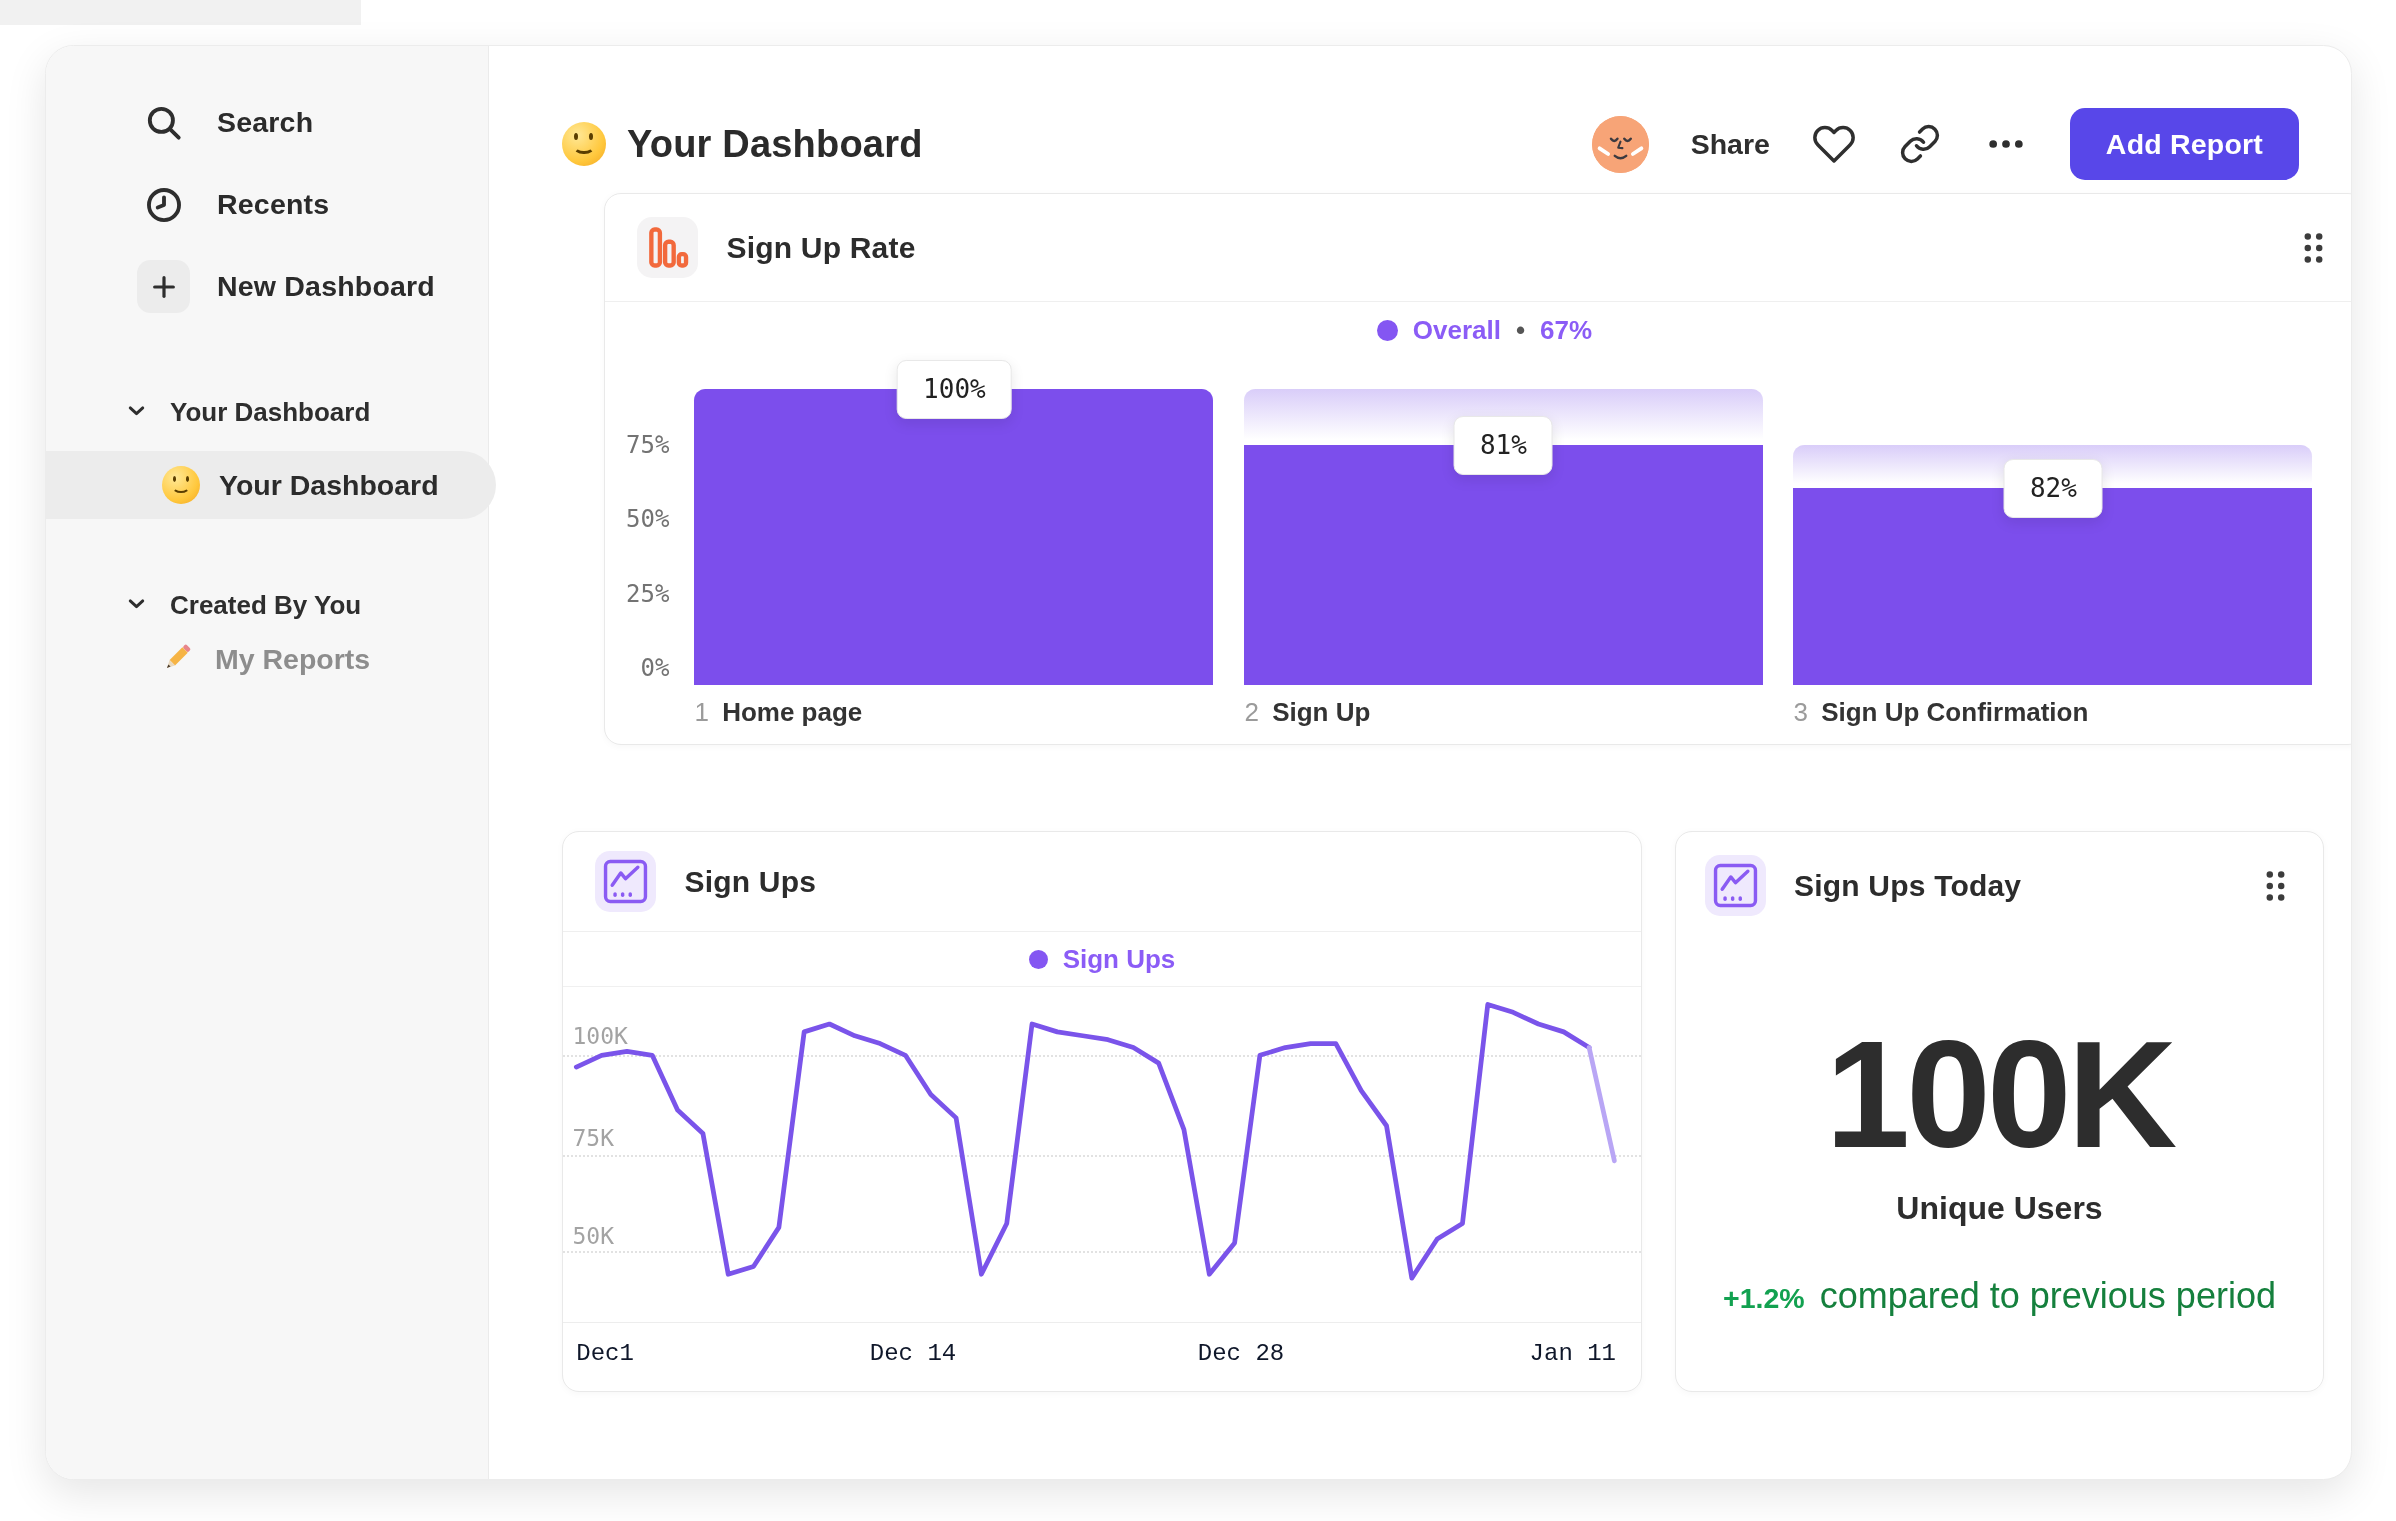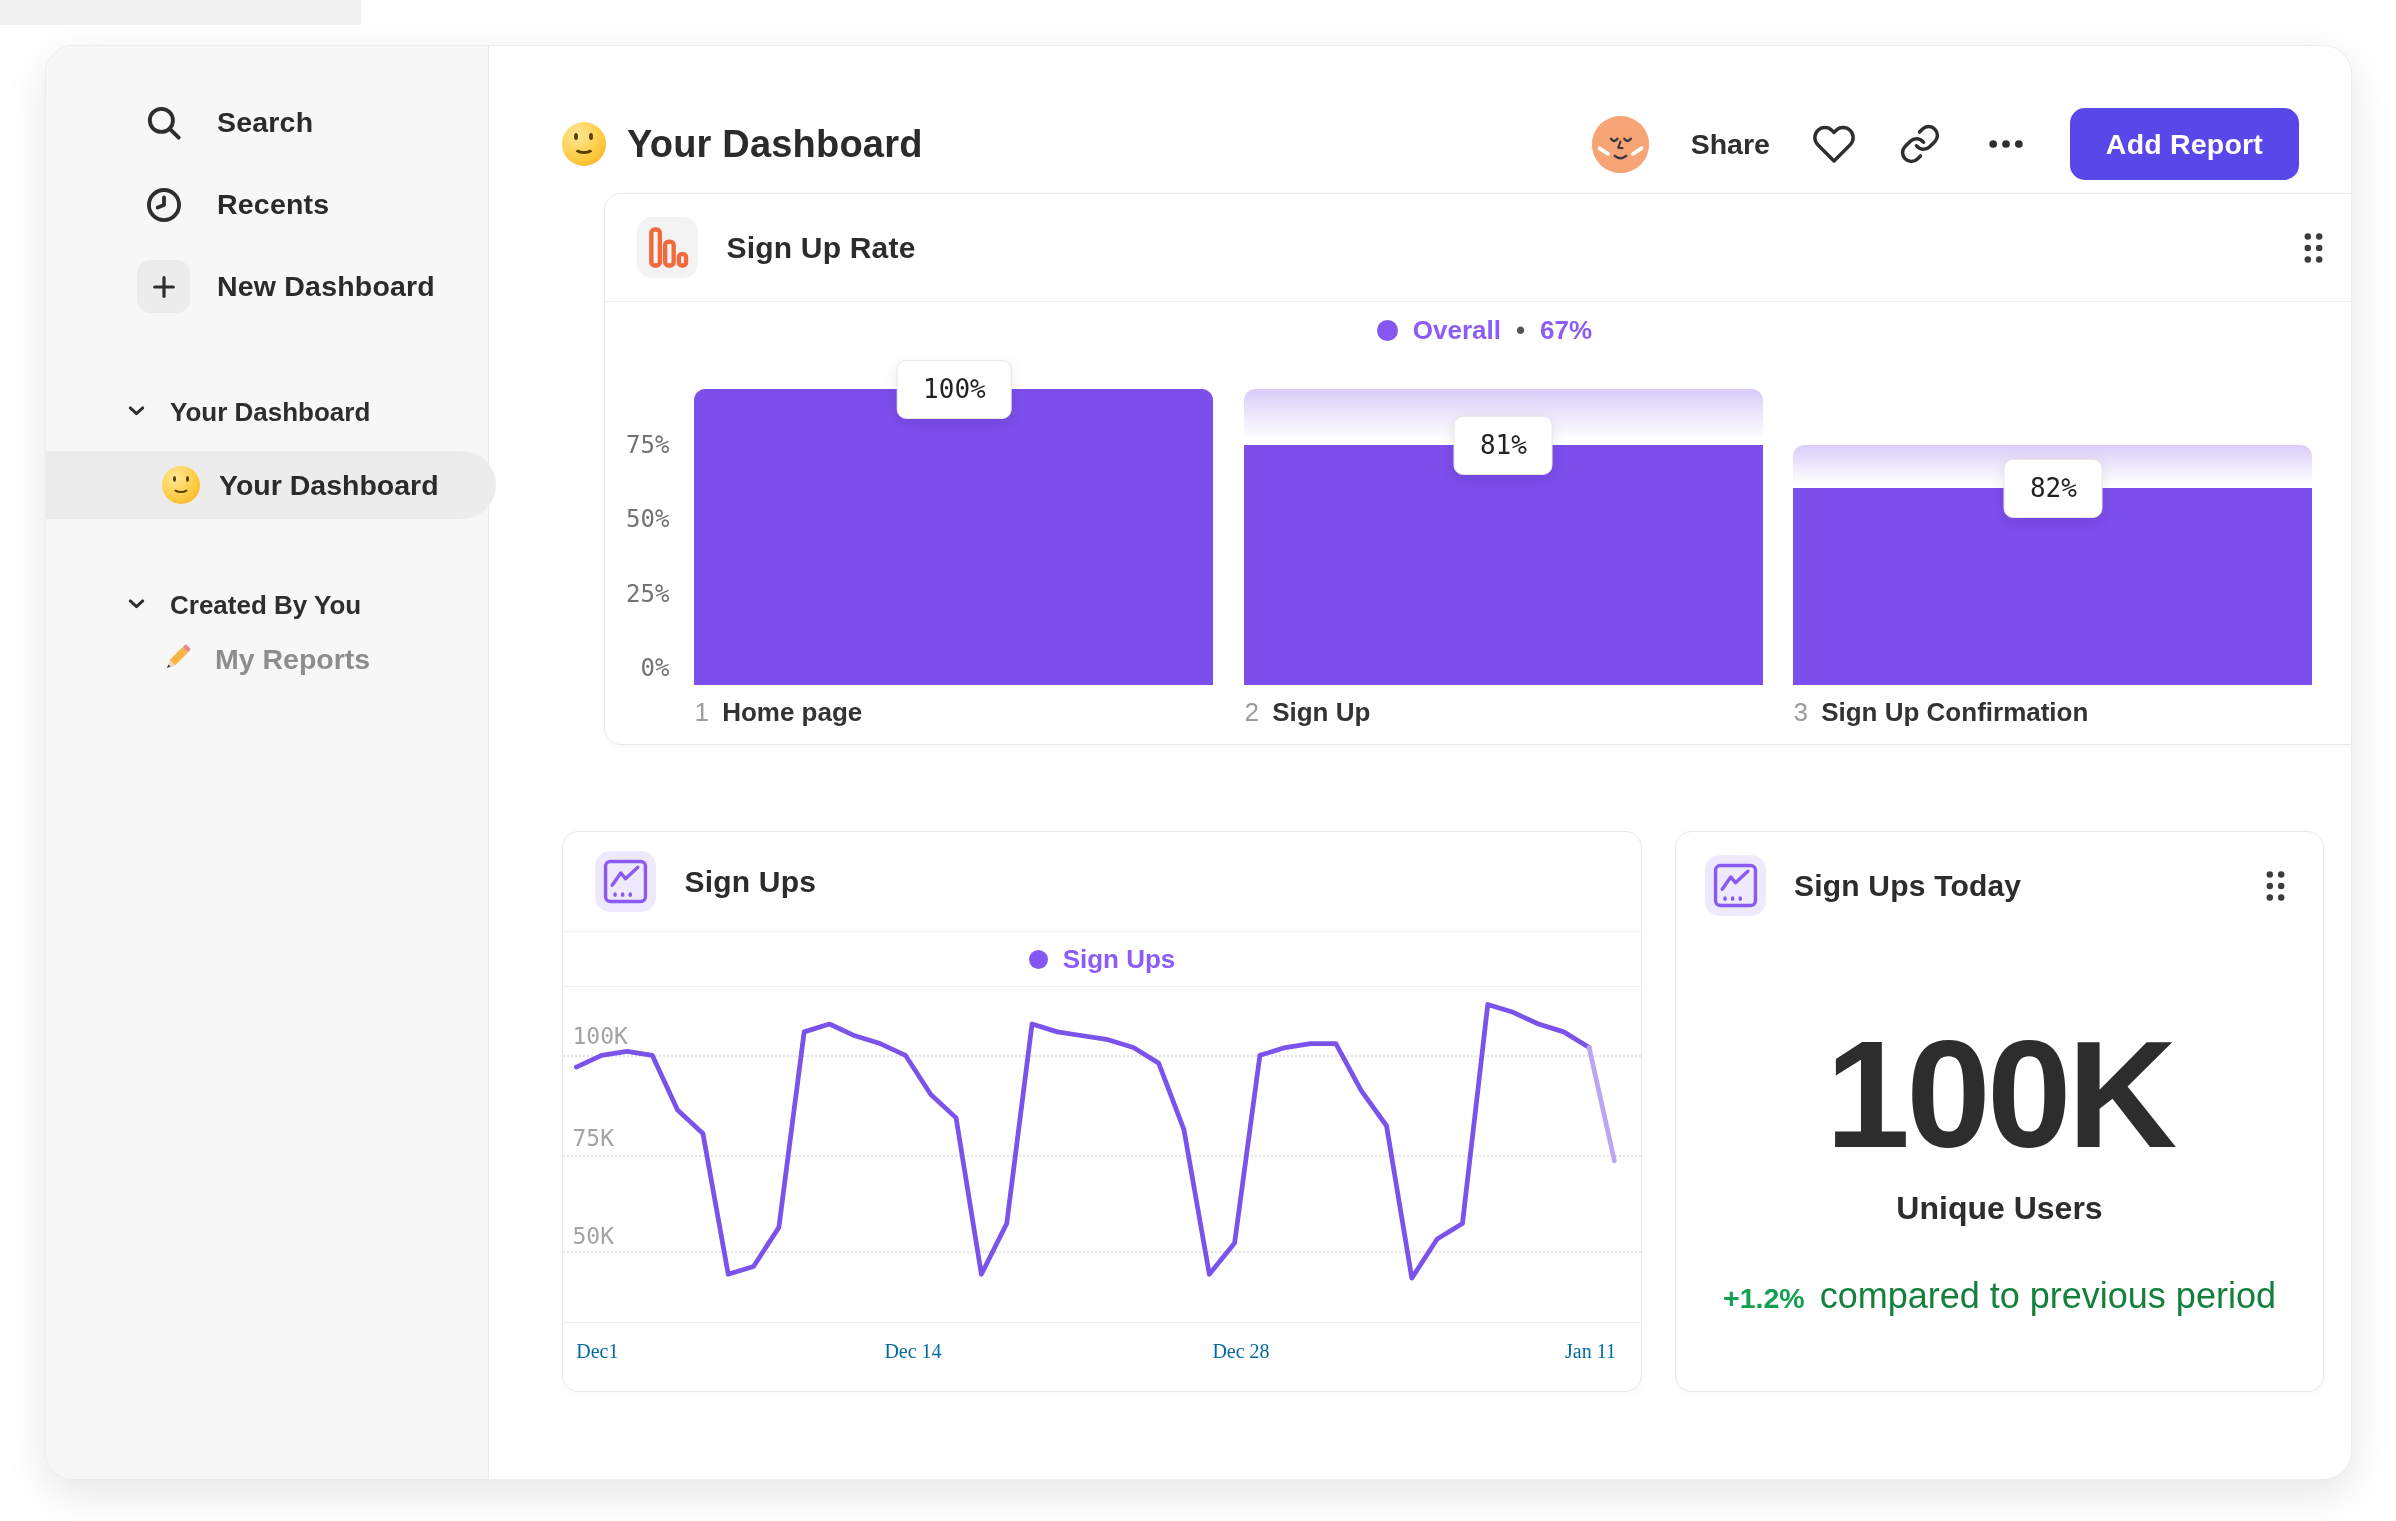--- a/index.html
+++ b/index.html
@@ -96,22 +96,22 @@
   .flabel .num { font-size:26px; color:#9b9b9b; font-weight:500; }
   .flabel .name { font-size:26px; color:#333; font-weight:700; }
 
   
   .line-plot { position:relative; height:336px; border-bottom:1.9px solid #ededed; }
   .gridline { position:absolute; left:0; right:0; border-top:2.9px dotted #e2e2e2; }
   .lytick { position:absolute; left:9.5px; font-family:"DejaVu Sans Mono", monospace;
     font-size:23px; color:#a3a3a3; line-height:27px; z-index:2; }
   .line-svg { position:absolute; inset:0; width:100%; height:100%; }
   .xrow { position:relative; height:67px; }
-  .lxtick { position:absolute; top:17px; font-family:Liberation Serif, serif;
-    font-size:20px; color:#0369a1; }
+  .lxtick { position:absolute; top:17px; font-family:Liberation Mono, monospace;
+    font-size:24px; color:#0f172a; }
 
   
   .kpi-body { display:flex; flex-direction:column; align-items:center; }
   .kpi-value { margin-top:68px; font-size:152px; font-weight:800; color:#2d2d2d; letter-spacing:-3.8px; }
   .kpi-label { margin-top:7.6px; font-size:32px; font-weight:700; color:#2d2d2d; }
   .kpi-delta-row { margin-top:48px; display:flex; gap:15px; align-items:baseline; }
   .kpi-delta { font-size:28.5px; font-weight:800; color:#12a150; }
   .kpi-delta-note { font-size:36px; color:#15803d; }
 </style>
 </head>

